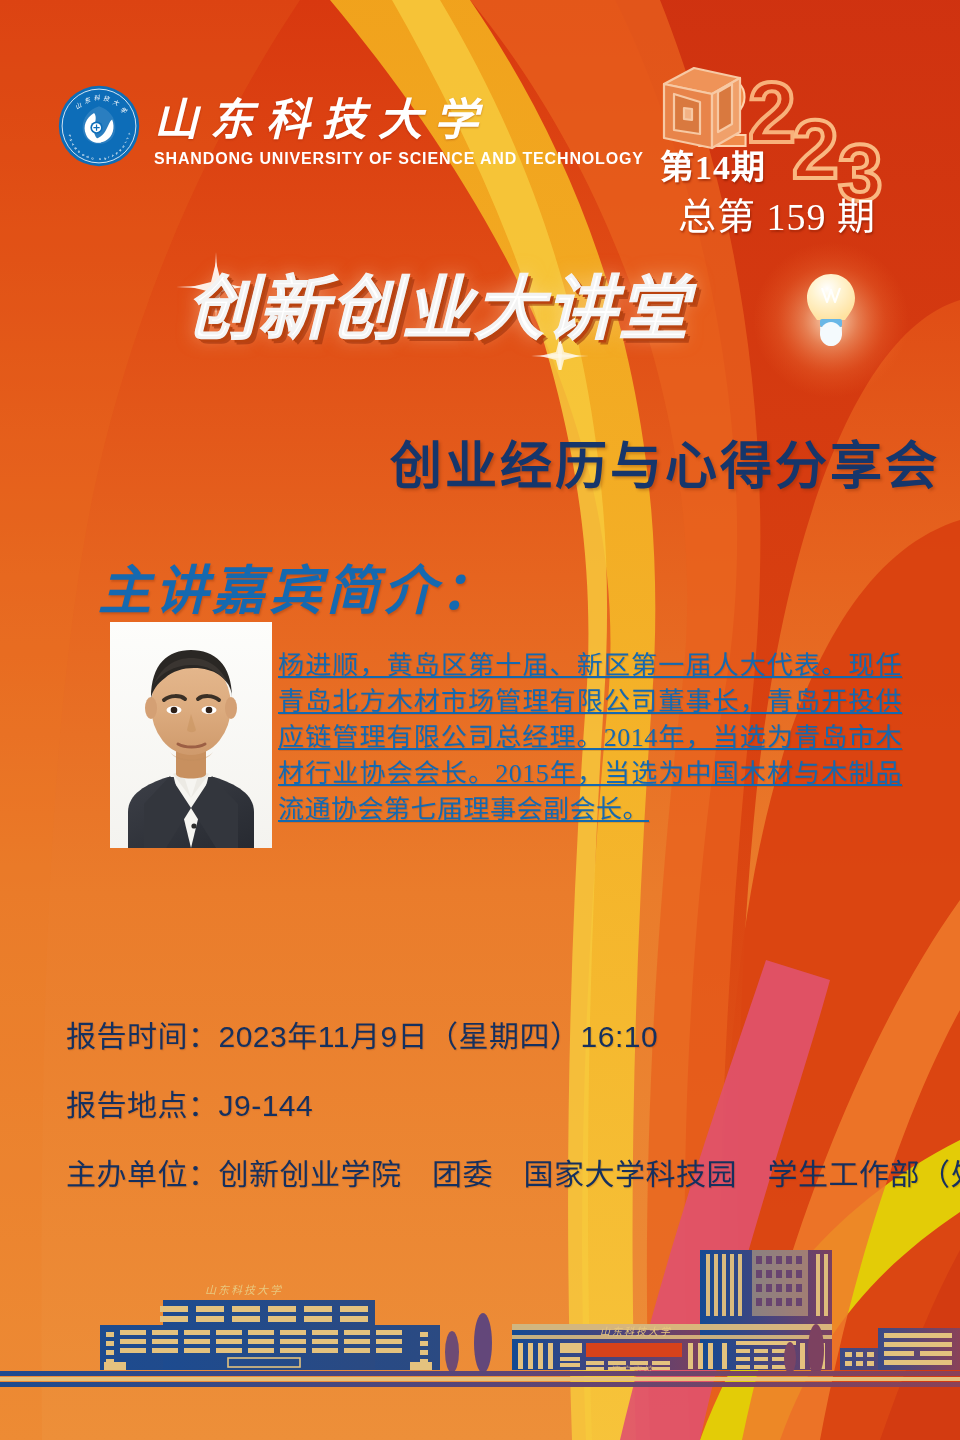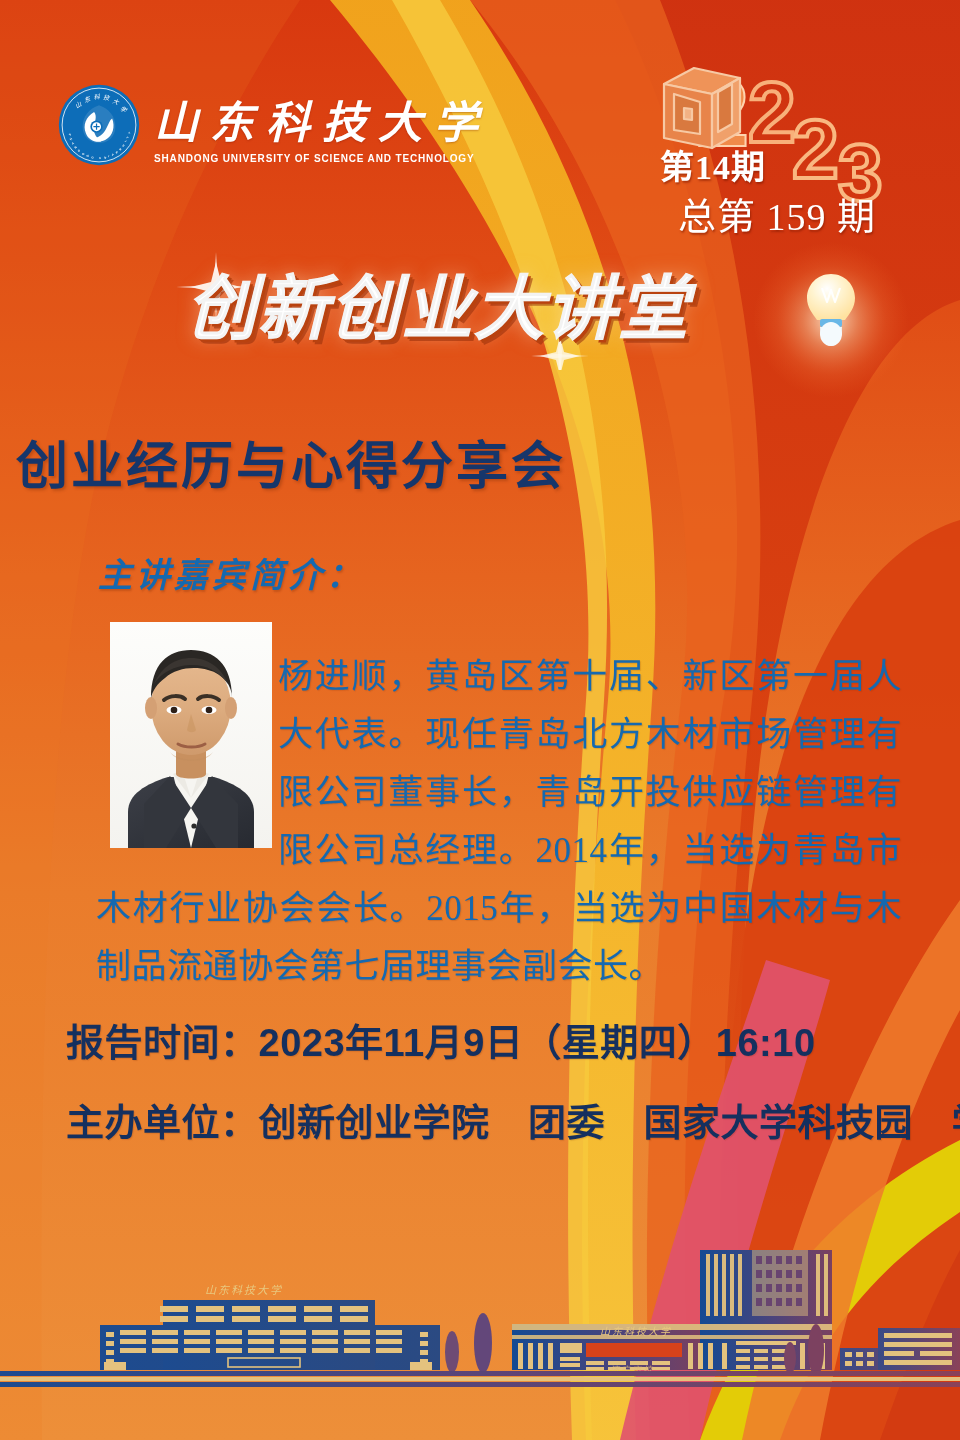--- a/index.html
+++ b/index.html
@@ -28,21 +28,21 @@
   #emblem { width:82px; height:82px; flex:0 0 82px; }
   #logo-text { display:flex; flex-direction:column; gap:2px; }
   #logo-cn {
     font-family:"Liberation Serif","DejaVu Serif",serif;
     font-size:44px; font-weight:700; color:#fff;
     letter-spacing:12px; font-style:italic;
     text-shadow:0 1px 2px rgba(120,20,0,.35);
     white-space:nowrap;
   }
   #logo-en {
-    font-size:10px; font-weight:700; color:#fff;
+    font-size:16px; font-weight:700; color:#fff;
     letter-spacing:.85px; white-space:nowrap;
   }
 
   
   #issue-block { position:absolute; right:52px; top:58px; width:270px; height:175px; }
   #issue-year { position:absolute; right:6px; top:10px; }
   #issue-mark { position:absolute; left:18px; top:4px; }
   #issue-no {
     position:absolute; left:22px; top:82px;
     font-family:"Liberation Serif","DejaVu Serif",serif;
@@ -67,67 +67,68 @@
     color:#ffffff; letter-spacing:2px; white-space:nowrap;
     -webkit-text-stroke:1px #f3f3f3;
     text-shadow:
       3px 3px 0 #b9420f,
       5px 5px 0 rgba(150,45,10,.55),
       0 0 18px rgba(255,235,200,.5);
   }
 
   
   #subtitle {
-    position:absolute; left:16px; top:424px; width:932px;
-    text-align:left;
+    position:absolute; left:8px; top:424px; width:932px;
+    text-align:right;
     font-family:"Liberation Serif","DejaVu Serif",serif;
     font-size:52px; font-weight:700; color:#16366b;
     letter-spacing:3px;
     text-shadow:2px 2px 3px rgba(110,35,0,.30);
   }
 
   
   #guest-heading {
     position:absolute; left:98px; top:548px;
     font-family:"Liberation Serif","DejaVu Serif",serif;
-    font-size:34px; font-weight:700; font-style:italic;
+    font-size:53px; font-weight:700; font-style:italic;
     color:#1569b0; letter-spacing:4px;
     text-shadow:1px 2px 2px rgba(110,35,0,.25);
   }
 
   
   #portrait {
     position:absolute; left:110px; top:622px;
     width:162px; height:226px;
     background:#fdfdfb;
     overflow:hidden;
   }
 
   
   #bio {
     position:absolute; left:96px; top:648px;
     width:806px;
     font-family:"Liberation Serif","DejaVu Serif",serif;
-    font-size:35px; line-height:58px;
+    font-size:26px; line-height:36px;
     color:#1569b0; letter-spacing:.5px;
     text-align:justify;
     text-shadow:1px 1px 1px rgba(120,45,5,.18);
+    text-decoration:underline;
   }
   #bio .indent-box {
     float:left; width:182px; height:204px;
     shape-outside:inset(0);
   }
 
   
   #details {
     position:absolute; left:66px; top:1012px; width:880px;
   }
   .detail-row {
     font-family:"Liberation Sans","DejaVu Sans",sans-serif;
-    font-size:38px; font-weight:700;
+    font-size:30px; font-weight:400;
     color:#15305f; letter-spacing:.5px;
     margin-bottom:25px; white-space:nowrap;
     text-shadow:1px 1px 1px rgba(120,45,5,.18);
   }
 
   
   #skyline { position:absolute; left:0; bottom:0; width:960px; height:200px; }
 </style>
 </head>
 <body>
@@ -341,20 +342,21 @@
     </svg>
   </div>
 
   <div id="bio">
     <span class="indent-box"></span>
     <span>杨进顺，黄岛区第十届、新区第一届人大代表。现任青岛北方木材市场管理有限公司董事长，青岛开投供应链管理有限公司总经理。2014年，当选为青岛市木材行业协会会长。2015年，当选为中国木材与木制品流通协会第七届理事会副会长。</span>
   </div>
 
   <div id="details">
     <div class="detail-row">报告时间：2023年11月9日（星期四）16:10</div>
+    <div class="detail-row">报告地点：J9-144</div>
     <div class="detail-row">主办单位：创新创业学院　团委　国家大学科技园　学生工作部（处）</div>
   </div>
 
   <svg id="skyline" viewBox="0 0 960 200" preserveAspectRatio="none">
     <defs>
       <linearGradient id="bldgA" x1="0" y1="0" x2="1" y2="0">
         <stop offset="0%" stop-color="#1d4b8f"></stop>
         <stop offset="100%" stop-color="#2b4a82"></stop>
       </linearGradient>
       <linearGradient id="bldgB" x1="0" y1="0" x2="1" y2="0">

